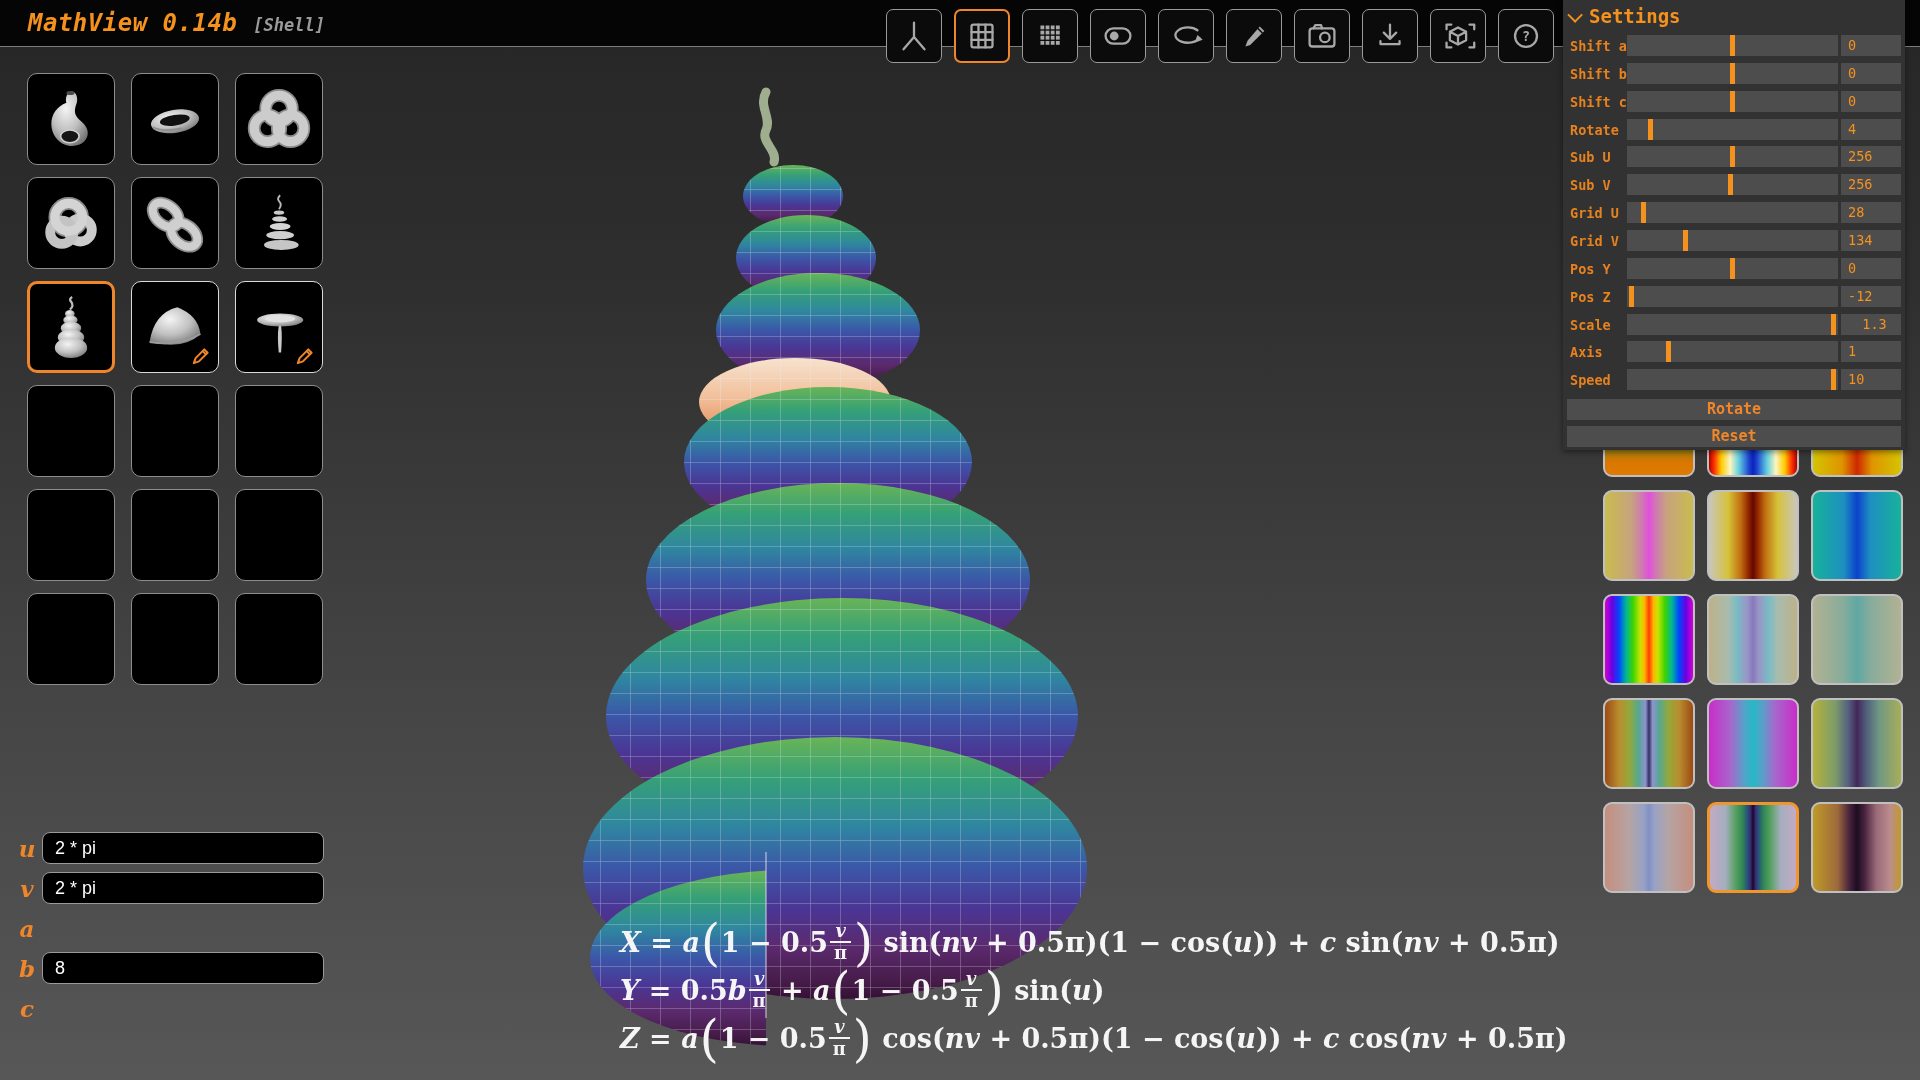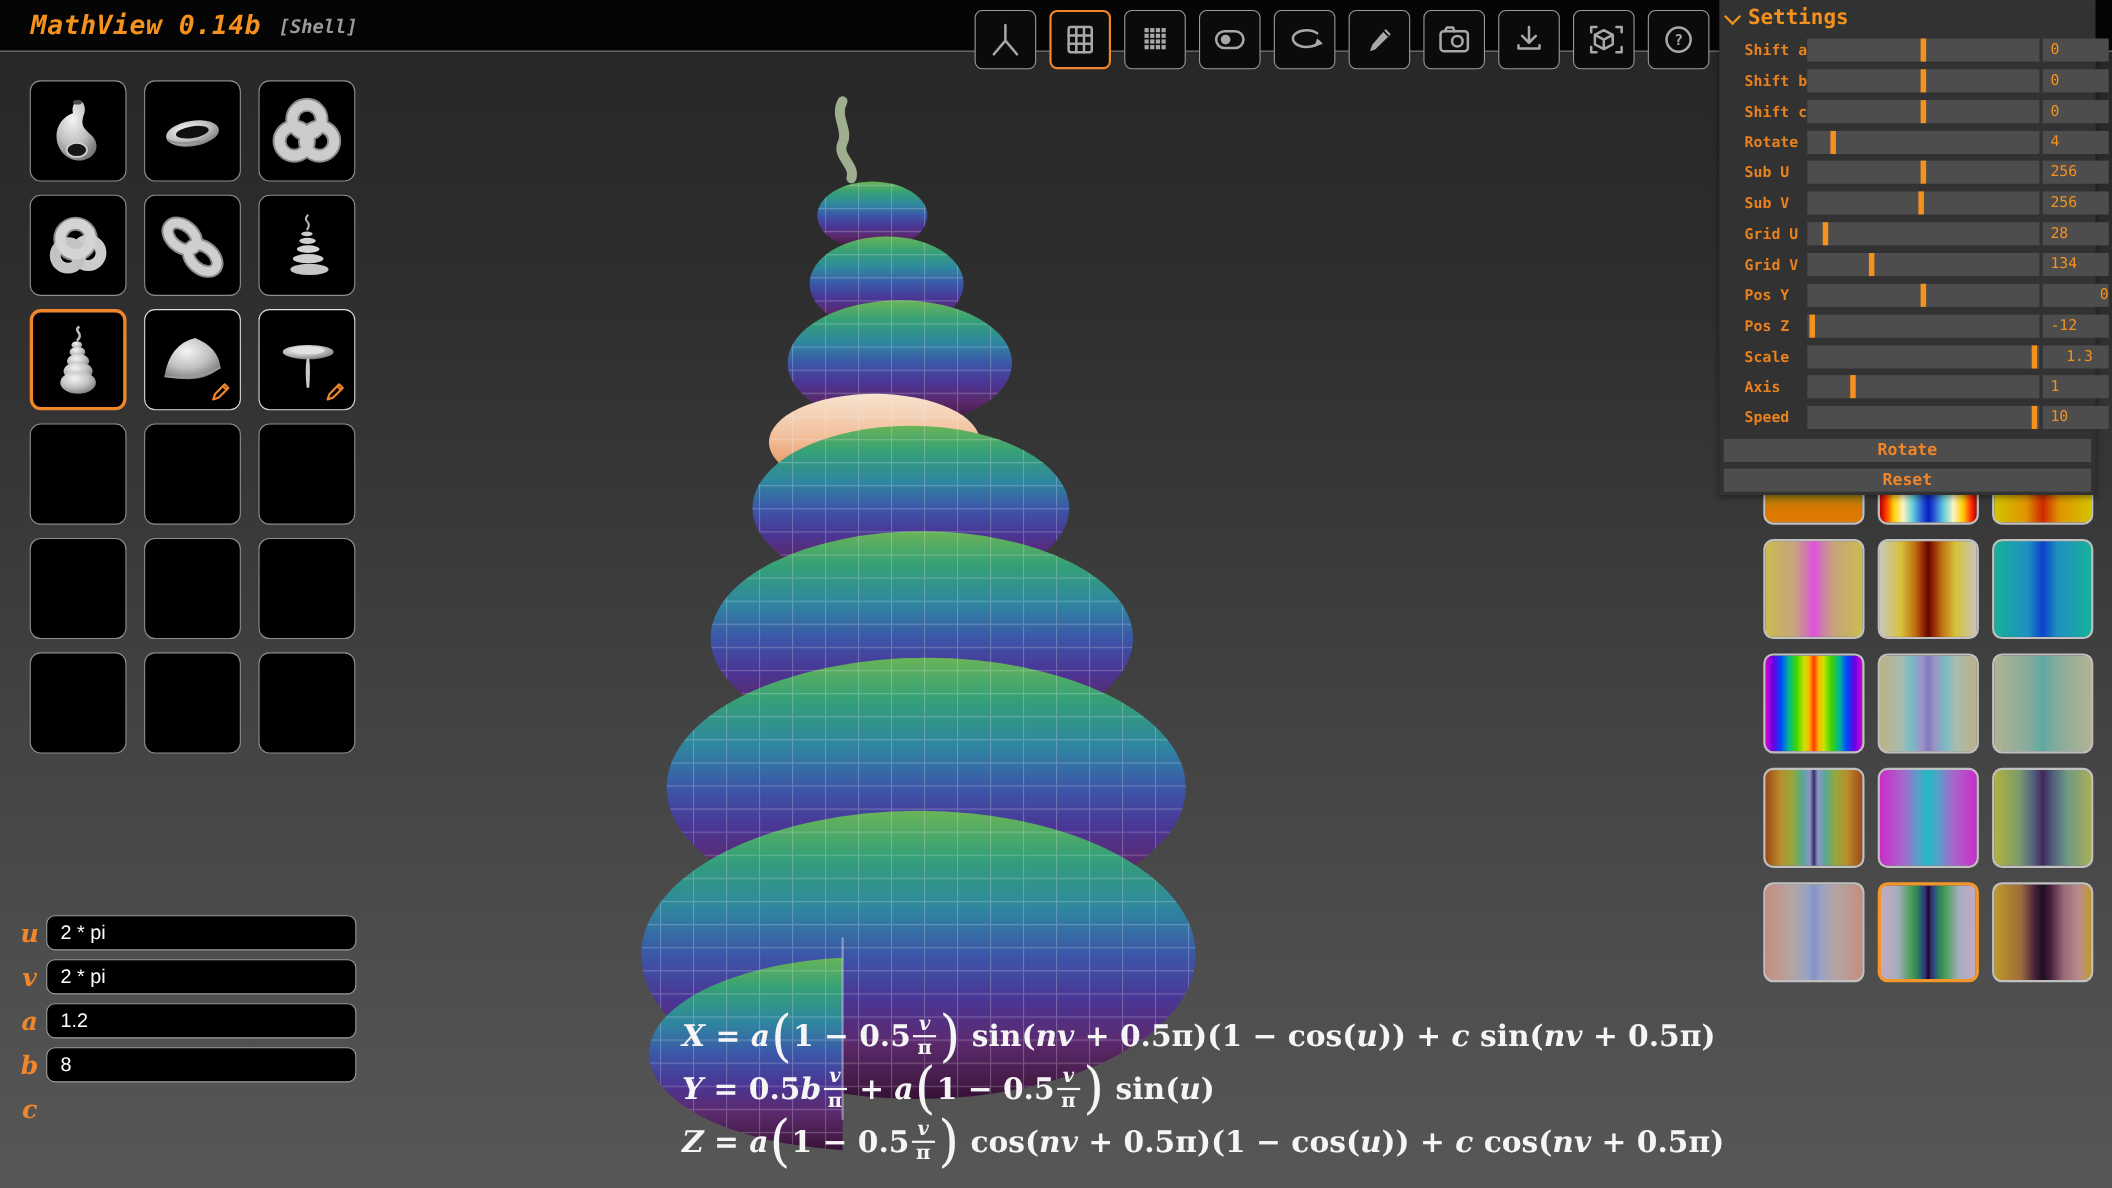--- a/index.html
+++ b/index.html
@@ -56,21 +56,21 @@
     font-size:66%;line-height:1.1;margin:0 2px;}
   .frac .num{font-style:italic;padding:0 4px;}
   .frac .den{border-top:2.5px solid #f5f5f5;padding:0 4px;}
   
   .settings{position:absolute;left:1563px;top:0;width:342px;height:450px;background:#323232;
     z-index:5;font-family:"DejaVu Sans Mono",monospace;box-shadow:0 2px 6px rgba(0,0,0,.45);}
   .sheader{position:absolute;left:8px;top:5px;display:flex;align-items:center;gap:7px;}
   .chev{width:9px;height:9px;border-left:2.5px solid #f5921e;border-bottom:2.5px solid #f5921e;
     transform:rotate(-45deg) translateY(-2px);}
   .stitle{color:#f5921e;font-weight:bold;font-size:19px;}
-  .srow{position:absolute;left:16px;width:342px;height:21px;}
+  .srow{position:absolute;left:0;width:342px;height:21px;}
   .slabel{position:absolute;left:7px;top:3px;font-size:13.5px;font-weight:bold;color:#e8821e;}
   .strack{position:absolute;left:64px;top:0;width:211px;height:21px;background:#4d4d4d;}
   .shandle{position:absolute;top:0;width:5px;height:21px;background:#f5921e;}
   .sval{position:absolute;left:278px;top:0;width:60px;height:21px;background:#4d4d4d;
     color:#f5921e;font-size:13.5px;line-height:21px;padding-left:7px;box-sizing:border-box;}
   .sbtn{position:absolute;left:4px;width:334px;height:21px;background:#4d4d4d;color:#f0862a;
     font-family:"DejaVu Sans Mono",monospace;font-size:15px;font-weight:bold;text-align:center;
     line-height:21px;cursor:pointer;}
   
   .cmap{position:absolute;width:92px;height:91px;border:2px solid #c0c0c0;border-radius:9px;
@@ -373,21 +373,20 @@
       <div class="prow">
         <span class="plabel">u</span>
         <input class="pinput" value="2 * pi" style="">
       </div>
       <div class="prow">
         <span class="plabel">v</span>
         <input class="pinput" value="2 * pi" style="">
       </div>
       <div class="prow">
         <span class="plabel">a</span>
-        <input class="pinput" value="1.2" style="">
       </div>
       <div class="prow">
         <span class="plabel">b</span>
         <input class="pinput" value="8" style="">
       </div>
       <div class="prow">
         <span class="plabel">c</span>
       </div>
     </div>
 </div>
@@ -453,21 +452,21 @@
         </div>
         <div class="sval">28</div>
       </div>
       <div class="srow" style="top: 230px;">
         <span class="slabel">Grid V</span>
         <div class="strack">
           <div class="shandle" style="left: 56px;"></div>
         </div>
         <div class="sval">134</div>
       </div>
-      <div class="srow" style="top: 258px; text-align: right;">
+      <div class="srow" style="top: 258px;">
         <span class="slabel">Pos Y</span>
         <div class="strack">
           <div class="shandle" style="left: 103px;"></div>
         </div>
         <div class="sval">0</div>
       </div>
       <div class="srow" style="top: 286px;">
         <span class="slabel">Pos Z</span>
         <div class="strack">
           <div class="shandle" style="left: 2px;"></div>

